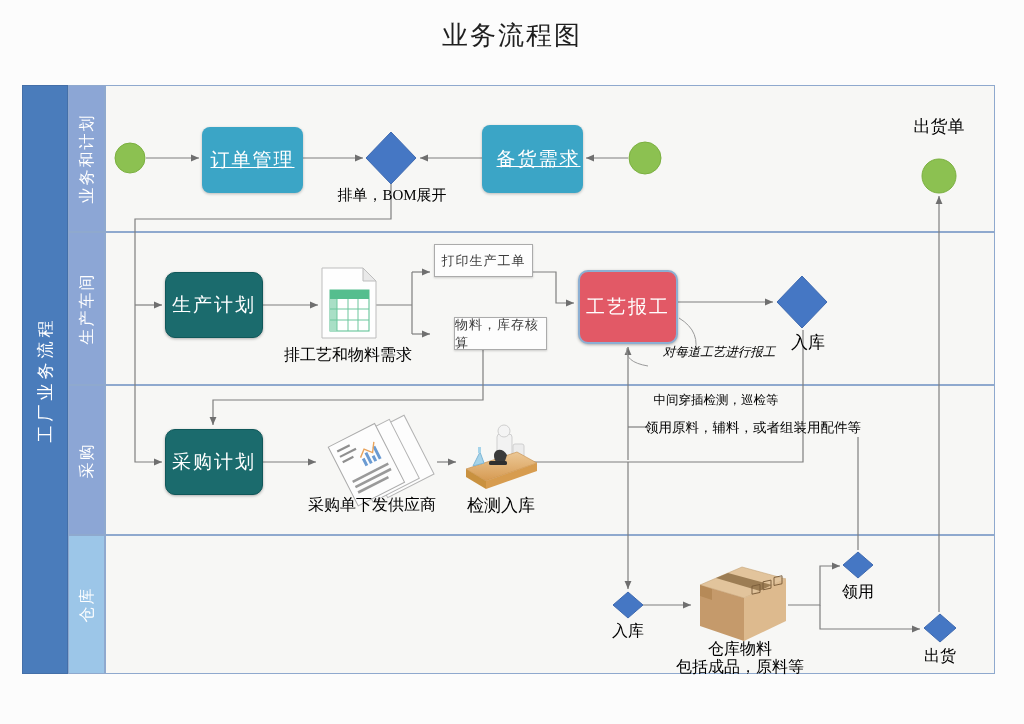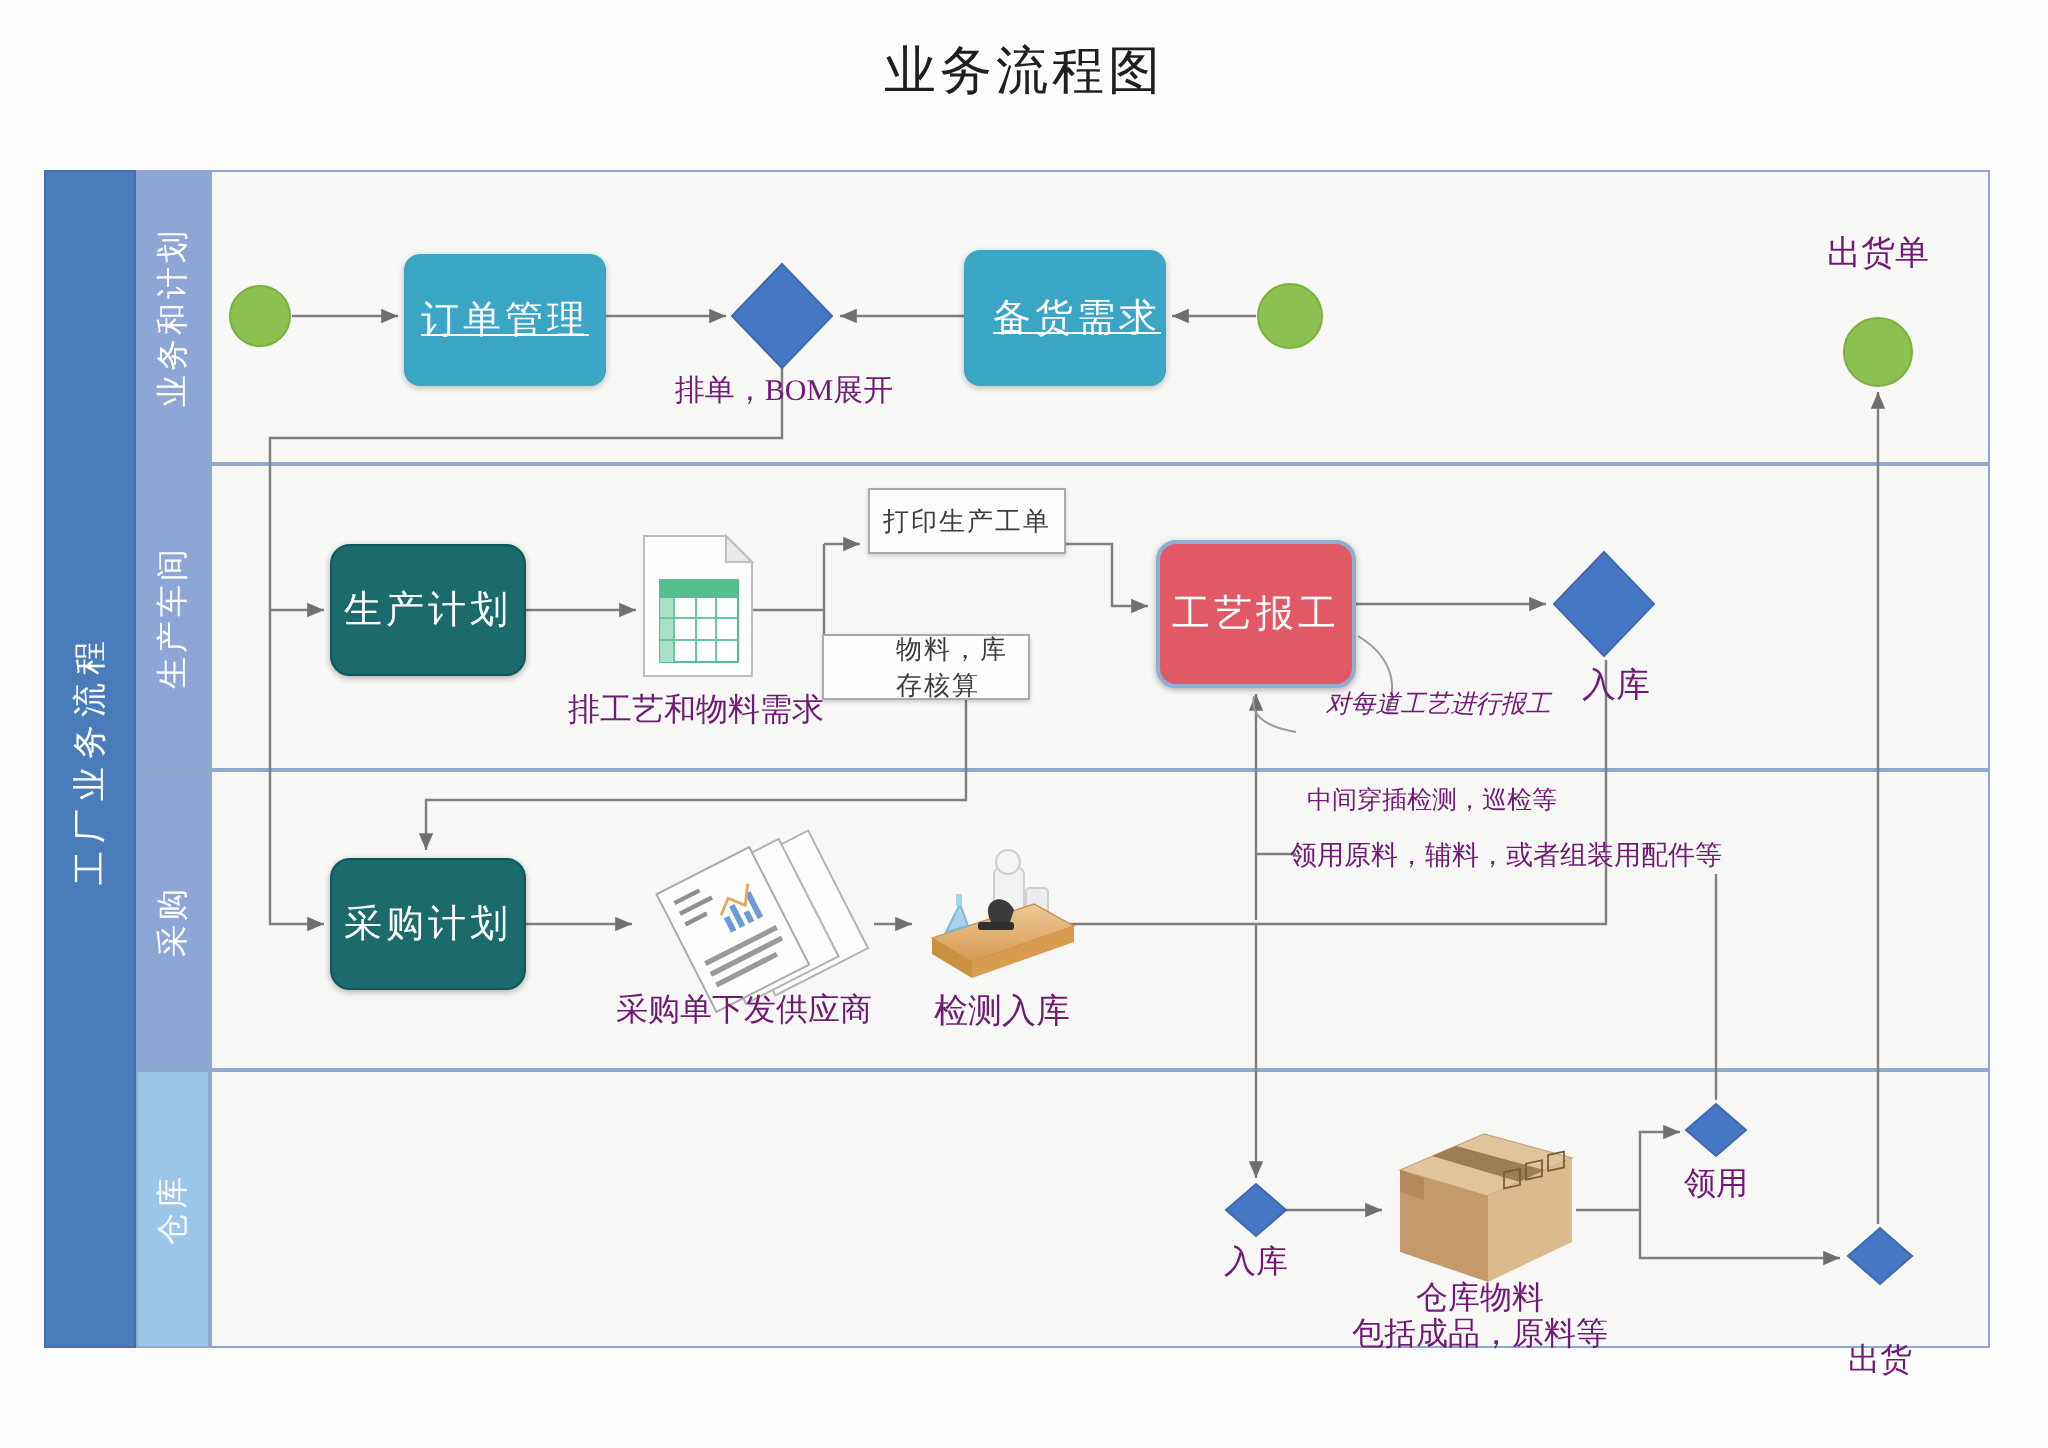--- a/index.html
+++ b/index.html
@@ -11,21 +11,21 @@
   .label-cell{position:absolute;left:68px;width:37px;box-sizing:border-box;border:1px solid var(--laneBorder,#8FA9CE);display:flex;align-items:center;justify-content:center;}
   .lane-bg{position:absolute;left:105px;width:890px;box-sizing:border-box;background:var(--laneBg,#F7F7F5);border:1px solid var(--laneBorder,#8FA9CE);}
   .vtext{transform:rotate(-90deg);white-space:nowrap;color:#fff;font-size:16px;letter-spacing:2px;}
   .outer-bar .vtext{font-size:17px;letter-spacing:4px;}
   
   .node{position:absolute;display:flex;align-items:center;justify-content:center;color:#fff;font-size:19px;letter-spacing:2px;box-sizing:border-box;}
   .teal{background:var(--teal,#3BA5C6);border-radius:8px;box-shadow:0 1px 3px rgba(0,0,0,.25);text-decoration:underline;}
   .dteal{background:var(--darkTeal,#1B6B6D);border:1px solid #10585a;border-radius:10px;box-shadow:0 1px 3px rgba(0,0,0,.3);}
   .red{background:var(--red,#E25966);border:2px solid var(--redBorder,#8CAFD2);border-radius:10px;box-shadow:0 1px 3px rgba(0,0,0,.3);}
   .wbox{background:#FDFDFD;border:1px solid var(--whiteBoxBorder,#ABABAB);color:#3c3c3c;font-size:13px;letter-spacing:1px;box-shadow:0 1px 2px rgba(0,0,0,.18);}
-  .cap{position:absolute;color:#701a75;font-size:16px;text-align:center;white-space:nowrap;}
+  .cap{position:absolute;color:#000000;font-size:16px;text-align:center;white-space:nowrap;}
   .small{font-size:12.5px;}
   svg{position:absolute;left:0;top:0;}
 </style>
 </head>
 <body>
 
 <div id="canvas">
 
   <div class="title">业务流程图</div>
 
@@ -154,21 +154,21 @@
   </div>
   <div class="node teal" style="left:482px;top:125px;width:101px;height:68px;padding-left:12px;">
     <span>备货需求</span>
   </div>
   <div class="node dteal" style="left:165px;top:272px;width:98px;height:66px;">
     <span>生产计划</span>
   </div>
   <div class="node wbox" style="left:434px;top:244px;width:99px;height:33px;">
     <span>打印生产工单</span>
   </div>
-  <div class="node wbox" style="left:411px;top:317px;width:104px;height:33px;padding-left:36px;">
+  <div class="node wbox" style="left:454px;top:317px;width:93px;height:33px;">
     <span>物料，库存核算</span>
   </div>
   <div class="node red" style="left:578px;top:270px;width:100px;height:74px;">
     <span>工艺报工</span>
   </div>
   <div class="node dteal" style="left:165px;top:429px;width:98px;height:66px;">
     <span>采购计划</span>
   </div>
 
   <div class="cap" style="left:330px;top:186px;width:124px;font-size:15px;">排单，BOM展开</div>
@@ -177,15 +177,15 @@
   <div class="cap" style="left:778px;top:331px;width:60px;font-size:17px;">入库</div>
   <div class="cap small" style="left:648px;top:344px;width:142px;font-style:italic;">对每道工艺进行报工</div>
   <div class="cap small" style="left:640px;top:360px;width:152px;margin-top:32px;">中间穿插检测，巡检等</div>
   <div class="cap" style="left:302px;top:495px;width:140px;">采购单下发供应商</div>
   <div class="cap" style="left:464px;top:494px;width:74px;font-size:17px;">检测入库</div>
   <div class="cap" style="left:645px;top:419px;font-size:13.5px;text-align:left;">领用原料，辅料，或者组装用配件等</div>
   <div class="cap" style="left:603px;top:621px;width:50px;">入库</div>
   <div class="cap" style="left:690px;top:639px;width:100px;">仓库物料</div>
   <div class="cap" style="left:668px;top:657px;width:144px;">包括成品，原料等</div>
   <div class="cap" style="left:836px;top:582px;width:44px;">领用</div>
-  <div class="cap" style="left:918px;top:670px;width:44px;">出货</div>
+  <div class="cap" style="left:918px;top:646px;width:44px;">出货</div>
 
 </div>
 
 </body></html>

